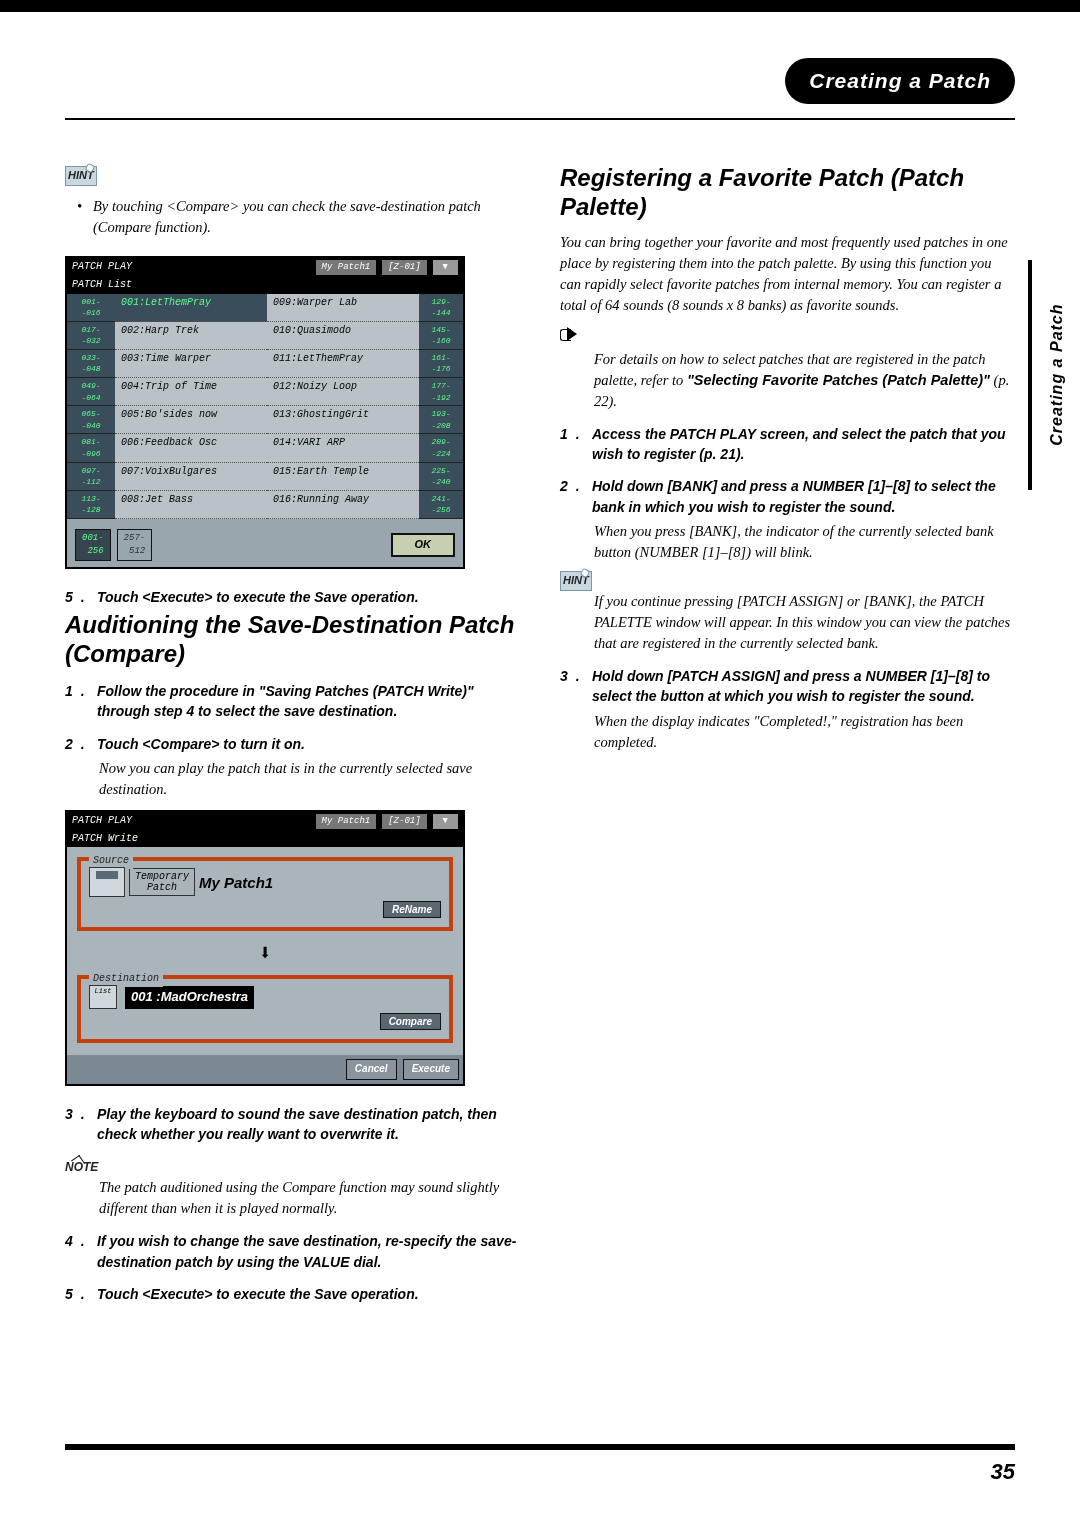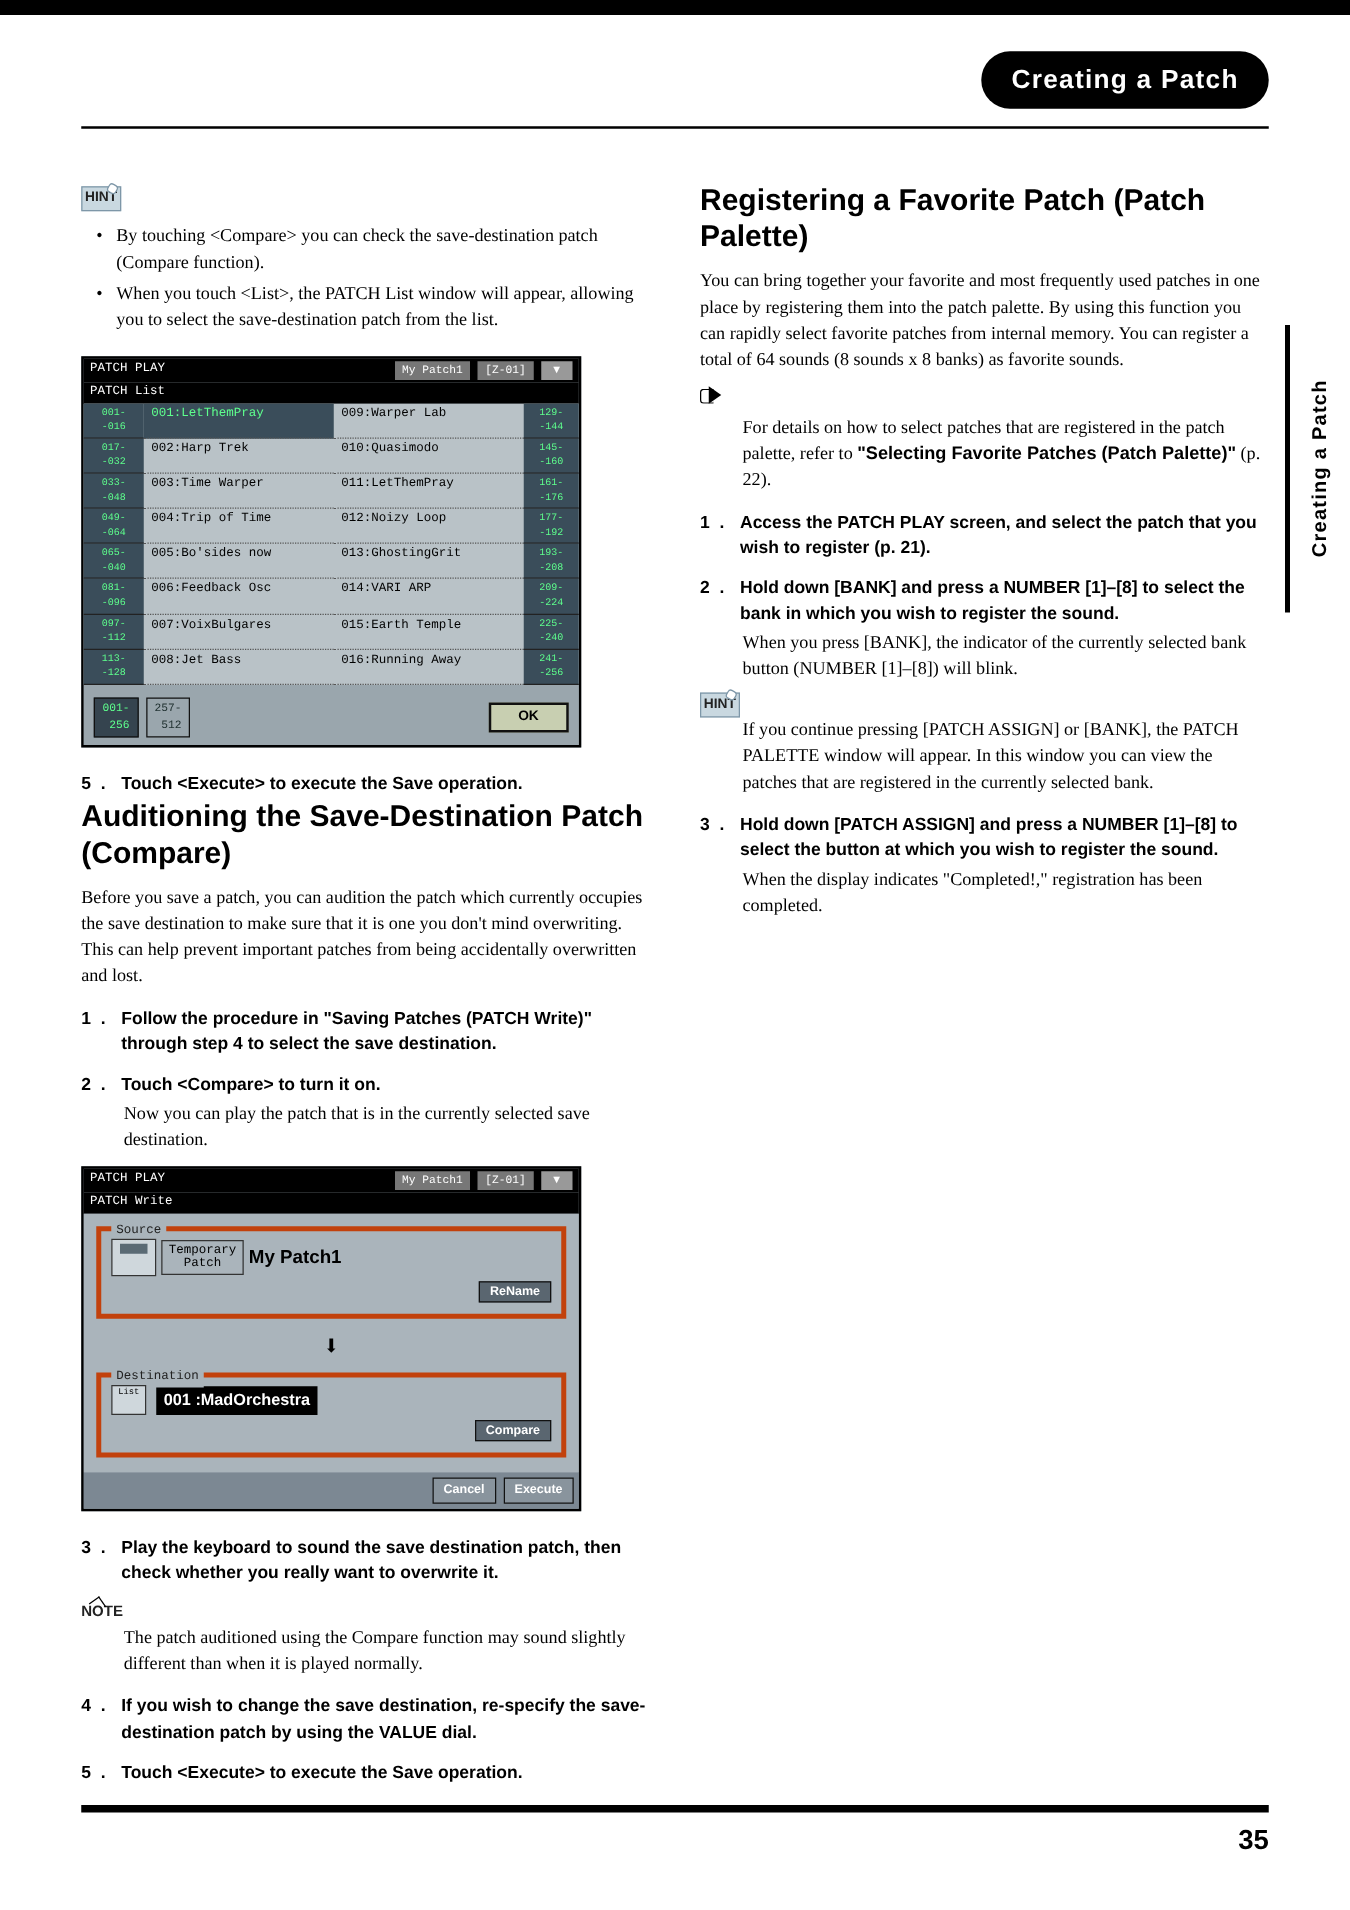--- a/index.html
+++ b/index.html
@@ -10,21 +10,22 @@
     font-family: Georgia, "Times New Roman", serif;
     font-size: 14.5px;
     line-height: 1.45;
     color: #000;
     position: relative;
   }
   .page {
     width: 100%;
     height: 100%;
     position: relative;
-    padding: 33px 65px 60px 65px;
+    padding: 50px 65px 60px 65px;
+    font-style: italic;
   }
   .top-accent {
     position: absolute;
     top: 0; left: 0; right: 0;
     height: 12px;
     background: #000;
   }
   
   .header-wrap {
     border-bottom: 2px solid #000;
@@ -380,21 +381,20 @@
     <div class="chapter-pill">Creating a Patch</div>
   </div>
 
   <div class="columns">
 
     <div class="col">
 
       <span class="hint-tag">HINT</span>
       <ul class="bullets">
         <li>By touching &lt;Compare&gt; you can check the save-destination patch (Compare function).</li>
-        <li>When you touch &lt;List&gt;, the PATCH List window will appear, allowing you to select the save-destination patch from the list.</li>
       </ul>
 
       
       <div class="fig fig1">
         <div class="scr-bar">
           <span>PATCH PLAY</span>
           <span style="flex:1"></span>
           <span class="seg">My Patch1</span>
           <span class="seg">[Z-01]</span>
           <span class="seg" style="background:#999;padding:1px 10px">▼</span>
@@ -465,21 +465,20 @@
           <span class="okbtn">OK</span>
         </div>
       </div>
 
       <div class="step">
         <span class="num">5 .</span>
         <span>Touch &lt;Execute&gt; to execute the Save operation.</span>
       </div>
 
       <h2 class="h1" style="">Auditioning the Save-Destination Patch (Compare)</h2>
-      <p class="body-seq">Before you save a patch, you can audition the patch which currently occupies the save destination to make sure that it is one you don't mind overwriting. This can help prevent important patches from being accidentally overwritten and lost.</p>
 
       <div class="step">
         <span class="num">1 .</span>
         <span>Follow the procedure in "Saving Patches (PATCH Write)" through step 4 to select the save destination.</span>
       </div>
       <div class="step">
         <span class="num">2 .</span>
         <span>Touch &lt;Compare&gt; to turn it on.</span>
       </div>
       <p class="sub">Now you can play the patch that is in the currently selected save destination.</p>

